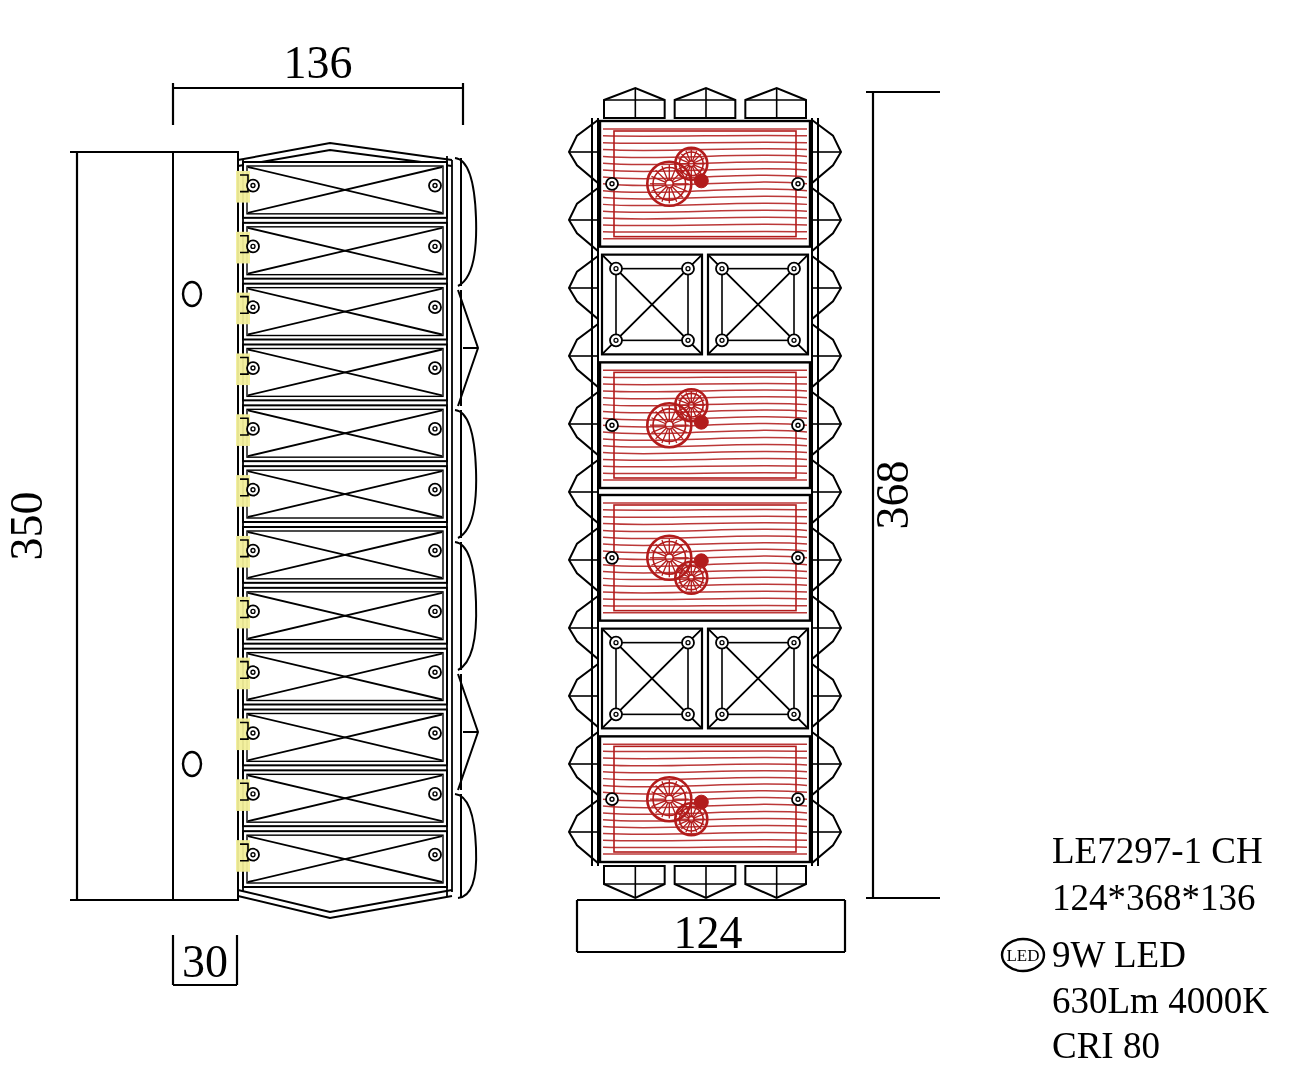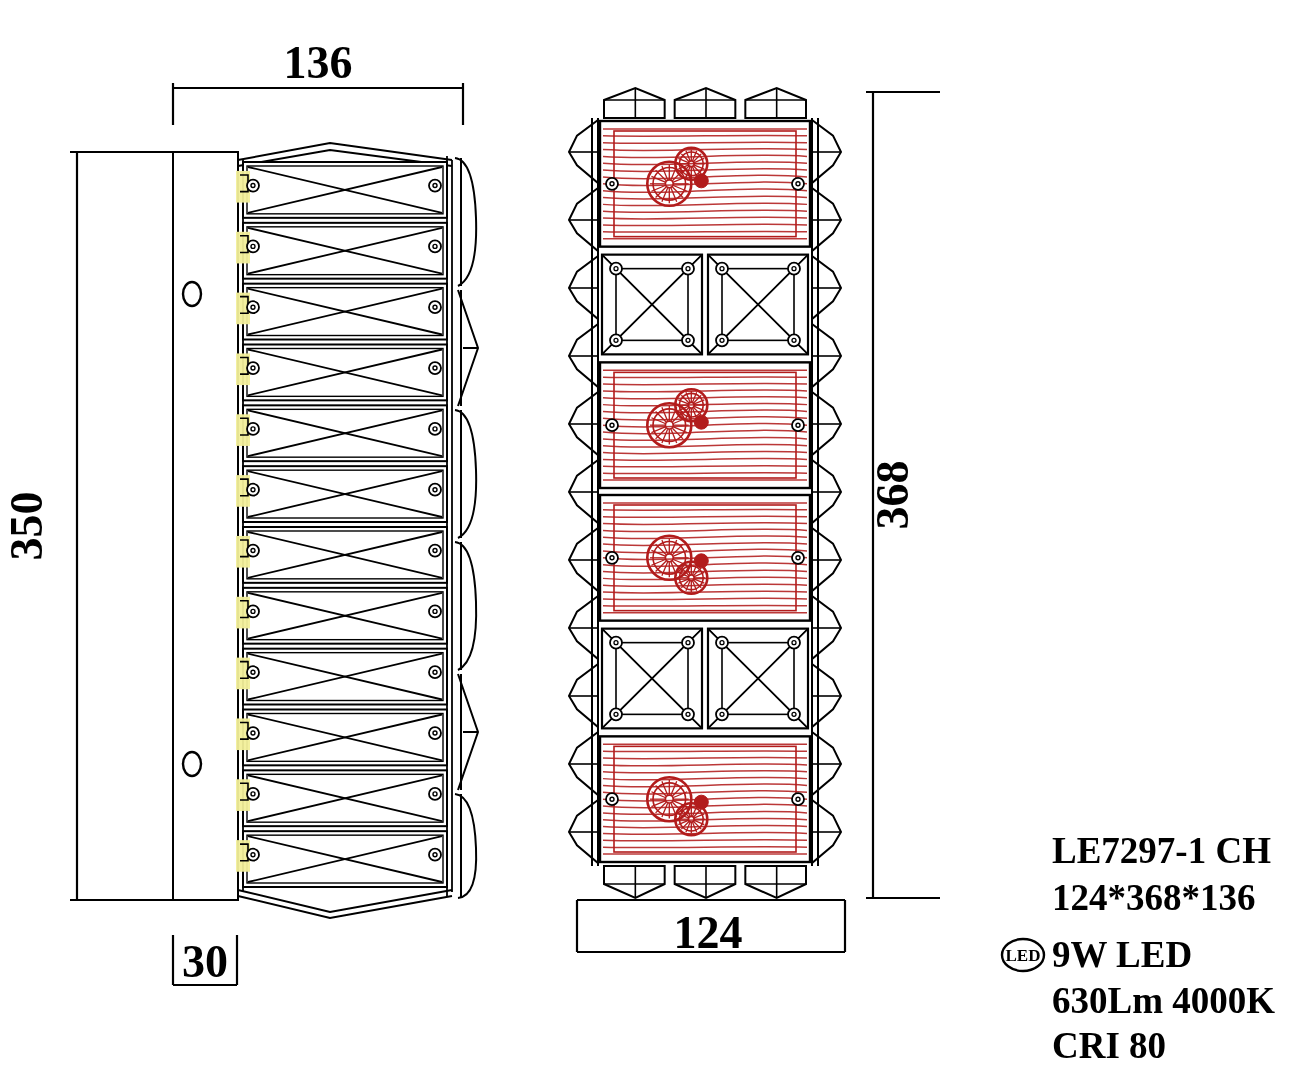--- a/index.html
+++ b/index.html
@@ -1,18 +1,18 @@
 <!DOCTYPE html>
 <html><head>
 <meta charset="utf-8">
 <style>
   html,body{margin:0;padding:0;background:#ffffff;}
   body{width:1300px;height:1072px;position:relative;overflow:hidden;
        font-family:"Liberation Serif",serif;color:#000;}
-  #stage{position:absolute;left:0;top:0;width:1300px;height:1072px;font-weight:bold;}
+  #stage{position:absolute;left:0;top:0;width:1300px;height:1072px;}
   svg{display:block;}
   .dimtext{font-family:"Liberation Serif",serif;font-size:46px;fill:#000;}
   .spectext{font-family:"Liberation Serif",serif;font-size:37px;fill:#000;}
   .ledtext{font-family:"Liberation Serif",serif;font-size:17px;fill:#000;}
 </style>
 </head>
 <body>
 
 <div id="stage">
 <svg width="1300" height="1072" viewBox="0 0 1300 1072" xmlns="http://www.w3.org/2000/svg">

